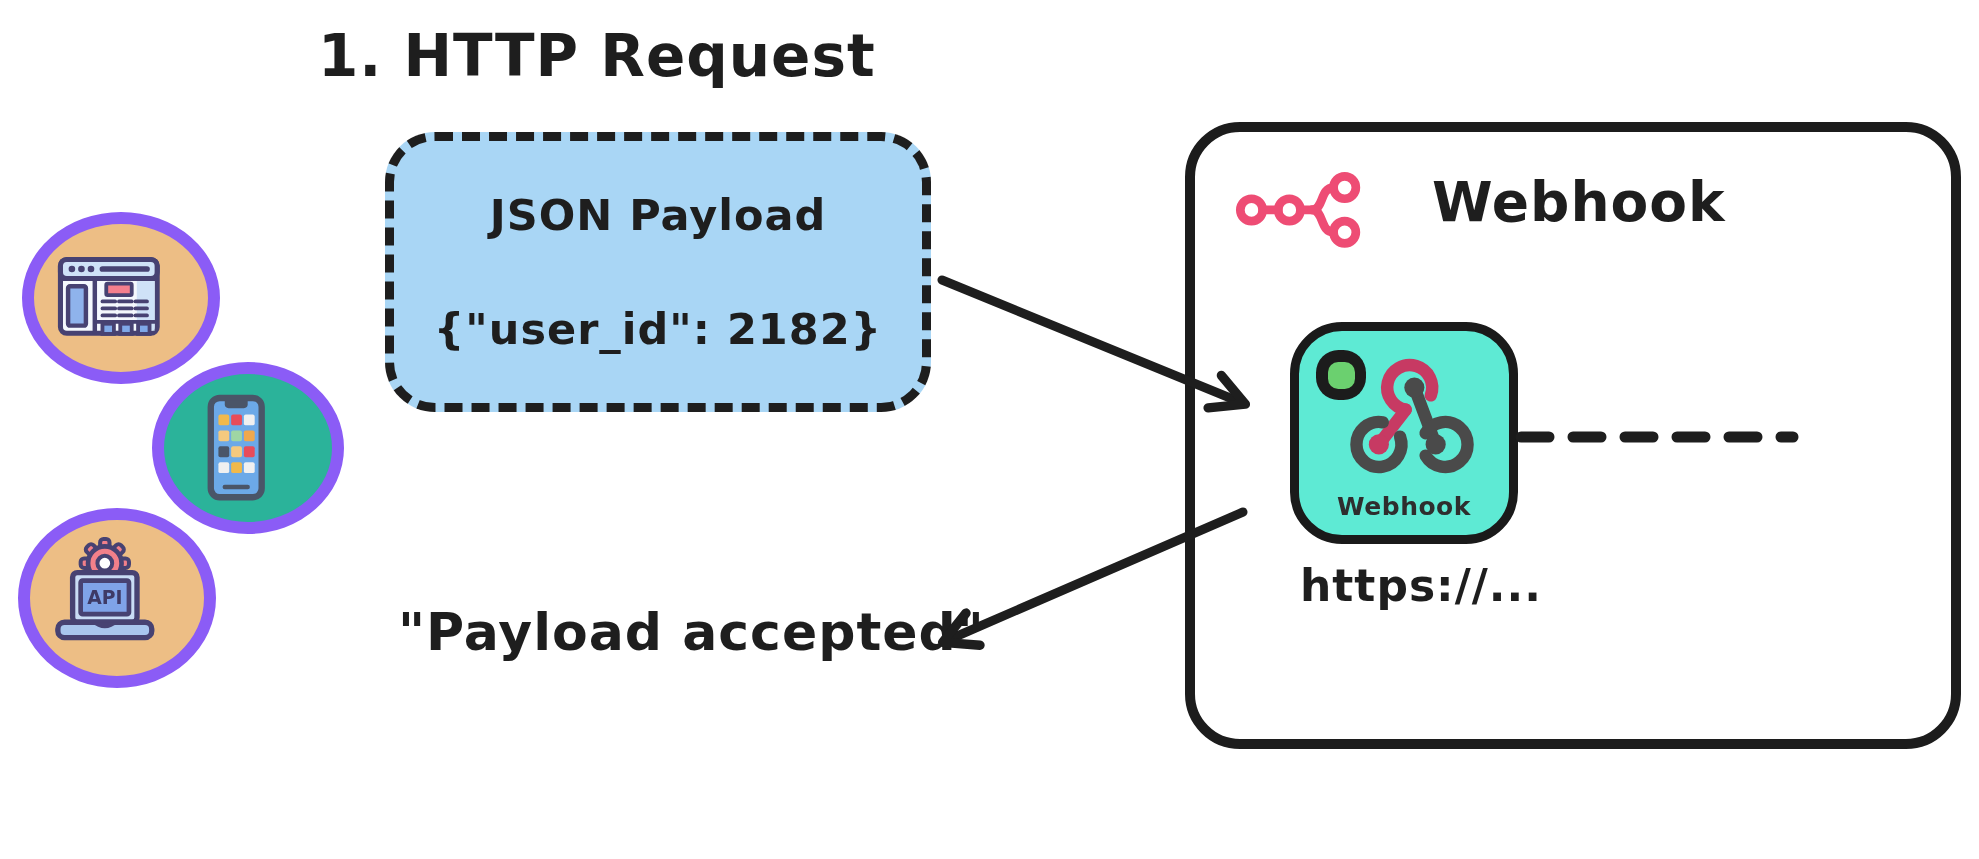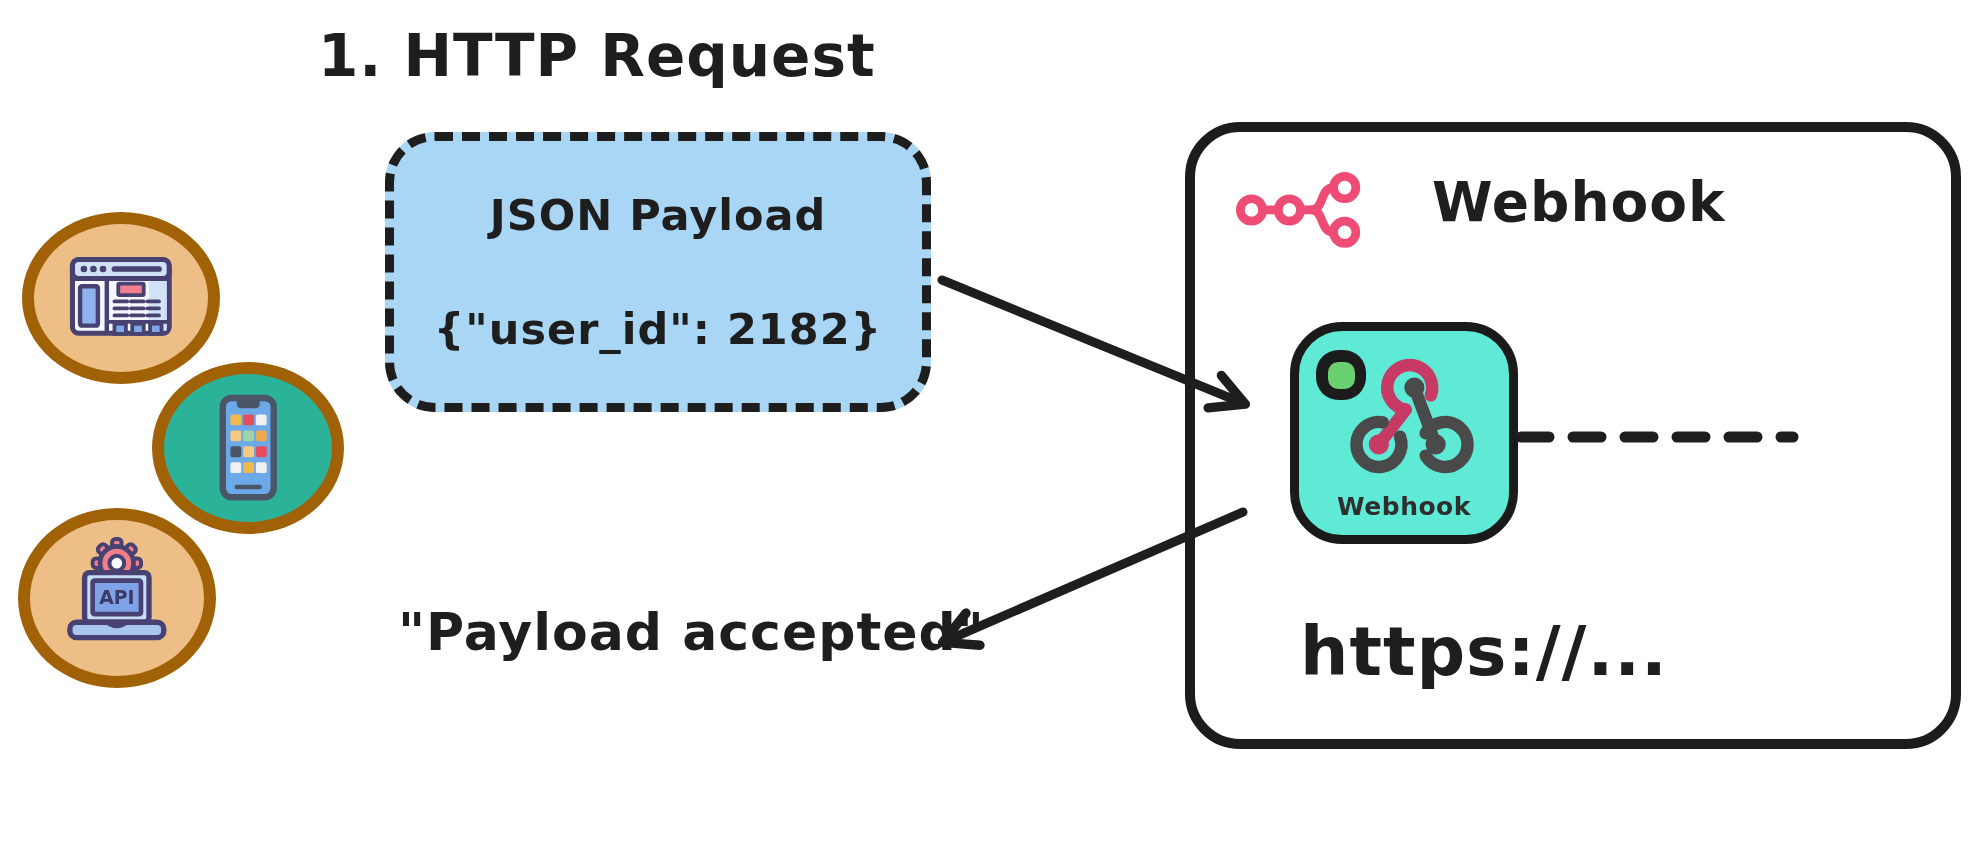--- a/index.html
+++ b/index.html
@@ -16,22 +16,22 @@
 
   .payload-box {
     position:absolute; left:385px; top:132px; width:546px; height:280px;
     background:#A9D6F5; border:9px dashed #1e1e1e; border-radius:50px;
     display:flex; flex-direction:column; align-items:center; justify-content:center;
     gap:64px;
   }
   .payload-line { font-size:43px; font-weight:700; letter-spacing:1px; }
 
   .src-circle {
-    position:absolute; border:12px solid #a16207; border-radius:50%;
-    display:flex; align-items:center; justify-content:center; overflow:hidden;
+    position:absolute; border:12px solid #8b5cf6; border-radius:50%;
+    display:flex; align-items:center; overflow:hidden;
   }
   .circle-browser { left:22px;  top:212px; width:198px; height:172px; background:#EDBE85; }
   .circle-phone   { left:152px; top:362px; width:192px; height:172px; background:#2BB39A; }
   .circle-api     { left:18px;  top:508px; width:198px; height:180px; background:#EDBE85; }
   .src-circle svg { width:86%; height:86%; }
 
   .workflow-box {
     position:absolute; left:1185px; top:122px; width:776px; height:627px;
     background:#ffffff; border:10px solid #1c1c1c; border-radius:55px;
   }
@@ -47,21 +47,21 @@
     position:absolute; left:0; right:0; bottom:14px; text-align:center;
     font-size:25px; font-weight:700; color:#2e2e2e; letter-spacing:0.5px;
   }
   .status-dot {
     position:absolute; left:1316px; top:350px; width:50px; height:50px;
     background:#1c1c1c; border-radius:45%;
     display:flex; align-items:center; justify-content:center;
   }
   .status-dot-inner { width:27px; height:27px; background:#6BD06F; border-radius:38%; }
 
-  .url-label { position:absolute; left:1300px; top:612px; font-size:68px; }
+  .url-label { position:absolute; left:1300px; top:560px; font-size:44px; }
 
   .response-label { position:absolute; left:398px; top:602px; font-size:52px; white-space:nowrap; }
 
   .overlay { position:absolute; left:0; top:0; width:1979px; height:859px; pointer-events:none; }
 </style>
 </head>
 <body>
 
 <div class="canvas">
 

